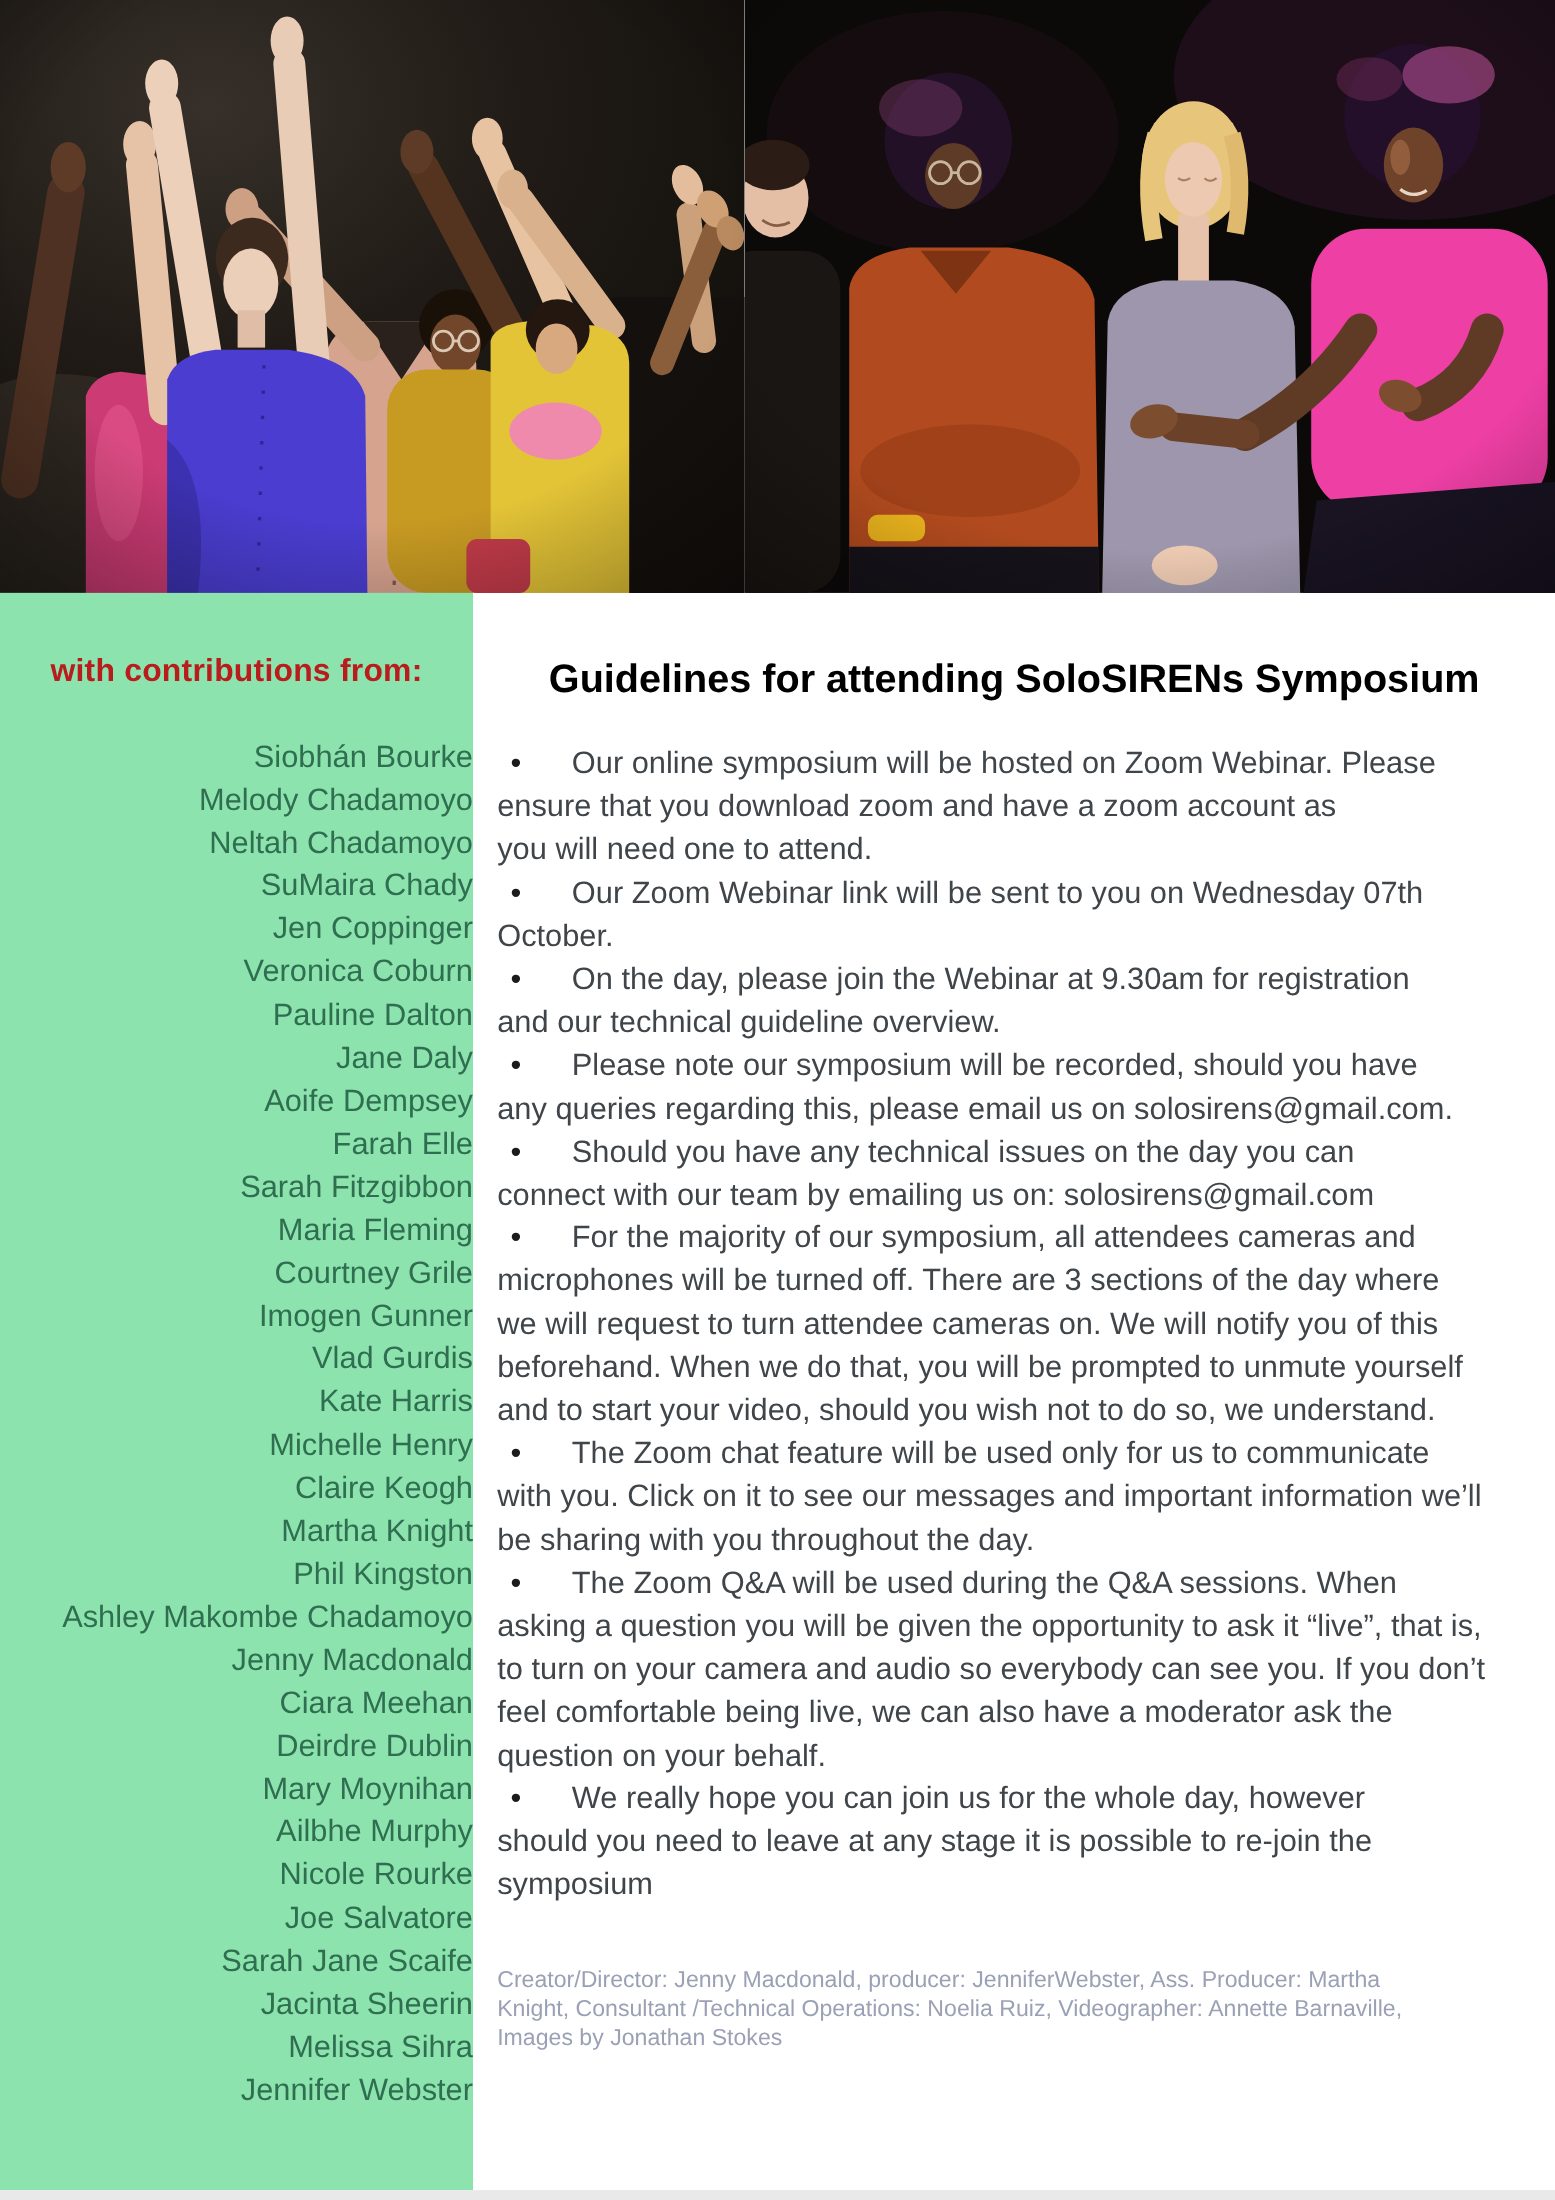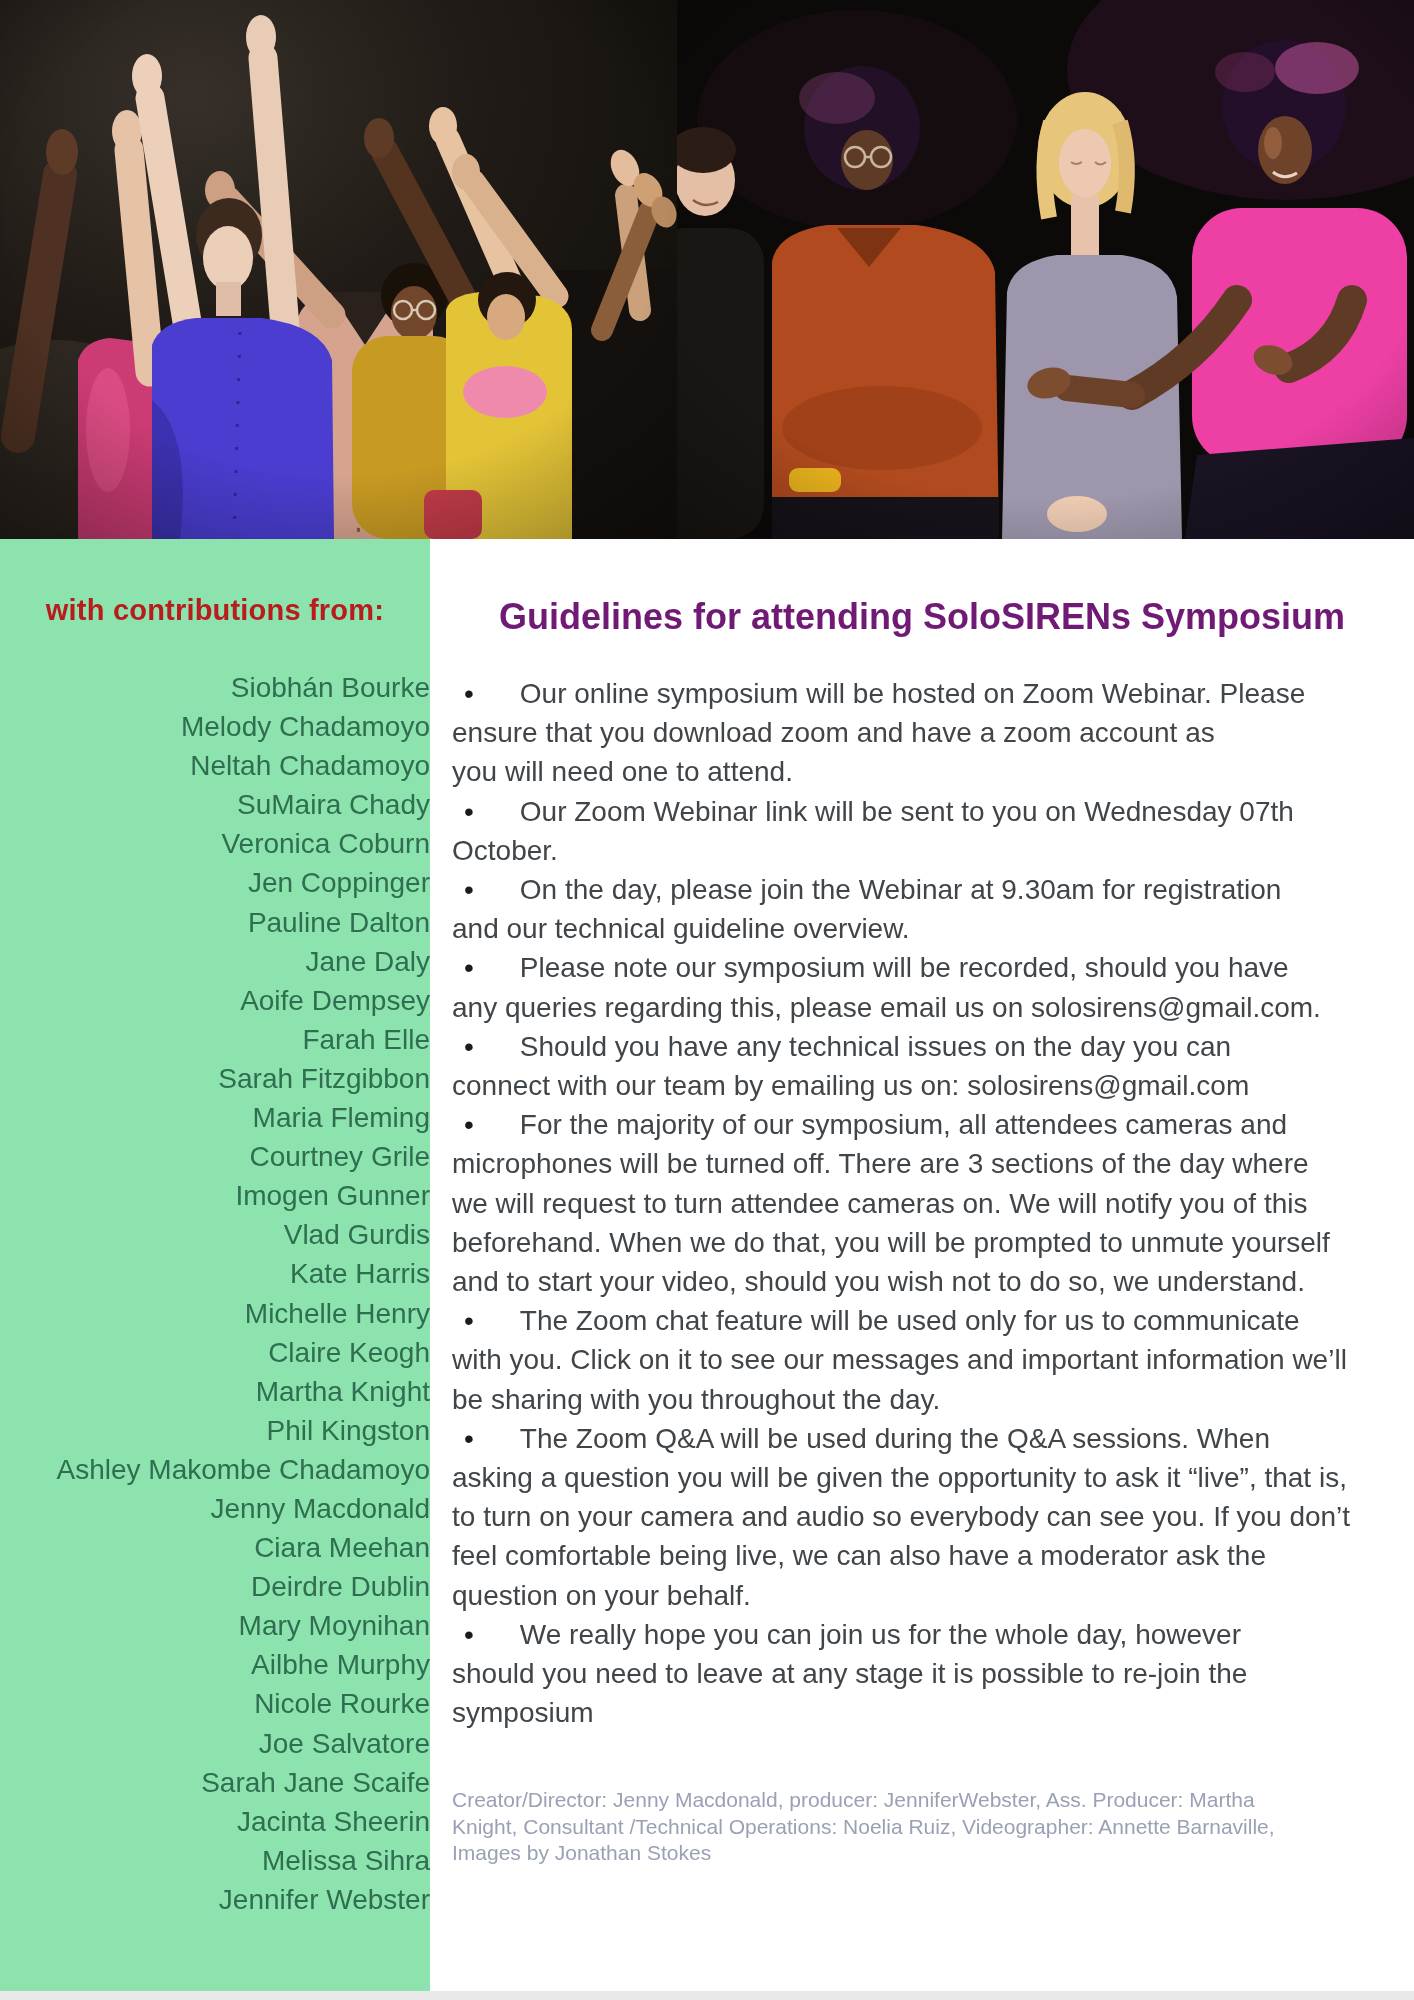--- a/index.html
+++ b/index.html
@@ -18,21 +18,21 @@
     font-size:29px;font-weight:700;color:#b91c1c;letter-spacing:.2px;
   }
   .names{
     position:absolute;left:0;top:668px;width:430px;text-align:center;
     font-size:28px;font-weight:300;color:#2f6e50;line-height:39.1px;
   }
   .names .name{height:39.1px;text-align:right;}
 
   .main-title{
     position:absolute;left:430px;top:595px;width:984px;text-align:center;
-    font-size:36px;line-height:44px;font-weight:700;color:#701a75;
+    font-size:36px;line-height:44px;font-weight:700;color:#000000;
   }
   .bullets{
     position:absolute;left:452px;top:674px;width:946px;
     font-size:28px;font-weight:300;color:#404549;line-height:39.2px;
   }
   .bullets p{margin:0;}
   .dot{margin-left:12px;margin-right:46px;color:#1b1b1b;}
   .btxt{white-space:pre-line;}
 
   .credits{
@@ -182,22 +182,22 @@
     </svg>
   </div>
 
   <div class="sidebar"></div>
   <div class="contrib-heading">with contributions from:</div>
   <div class="names">
       <div class="name">Siobhán Bourke</div>
       <div class="name">Melody Chadamoyo</div>
       <div class="name">Neltah Chadamoyo</div>
       <div class="name">SuMaira Chady</div>
+      <div class="name">Jen Coppinger</div>
       <div class="name">Veronica Coburn</div>
-      <div class="name">Jen Coppinger</div>
       <div class="name">Pauline Dalton</div>
       <div class="name">Jane Daly</div>
       <div class="name">Aoife Dempsey</div>
       <div class="name">Farah Elle</div>
       <div class="name">Sarah Fitzgibbon</div>
       <div class="name">Maria Fleming</div>
       <div class="name">Courtney Grile</div>
       <div class="name">Imogen Gunner</div>
       <div class="name">Vlad Gurdis</div>
       <div class="name">Kate Harris</div>

